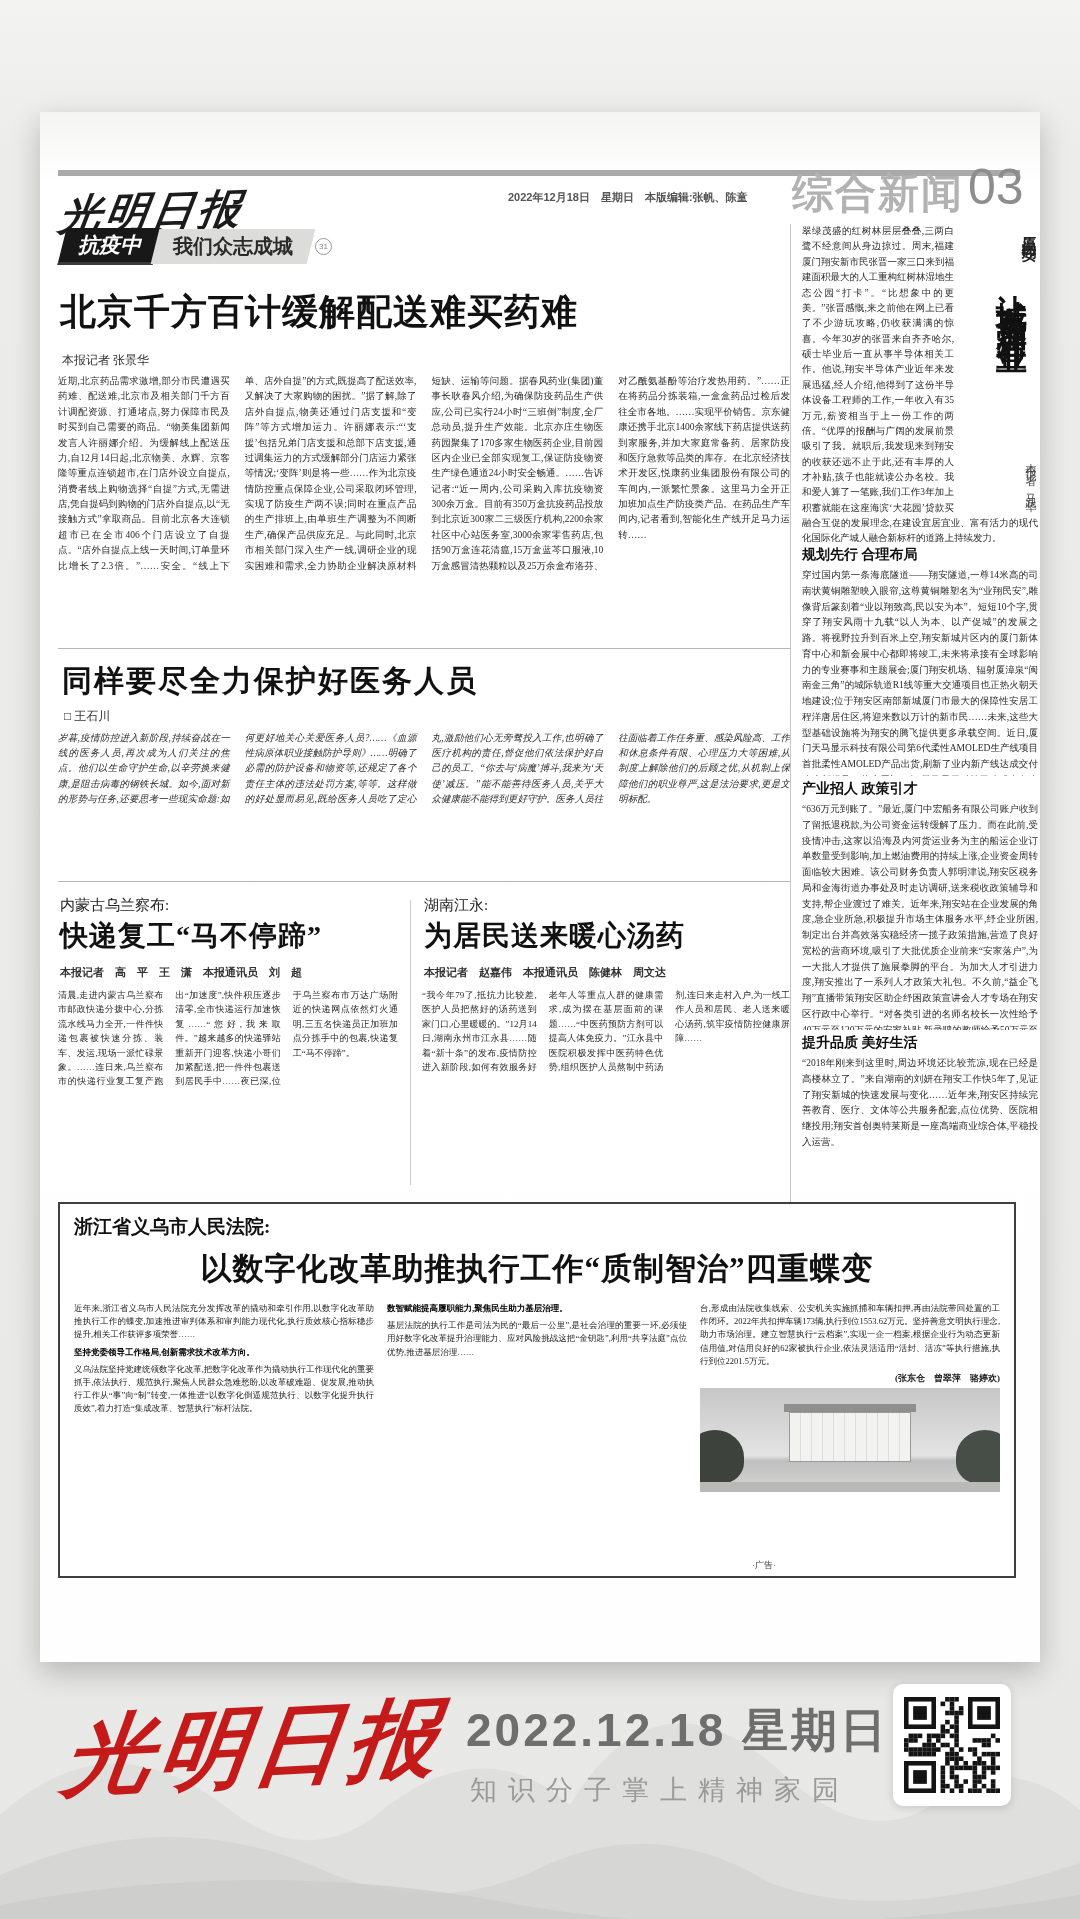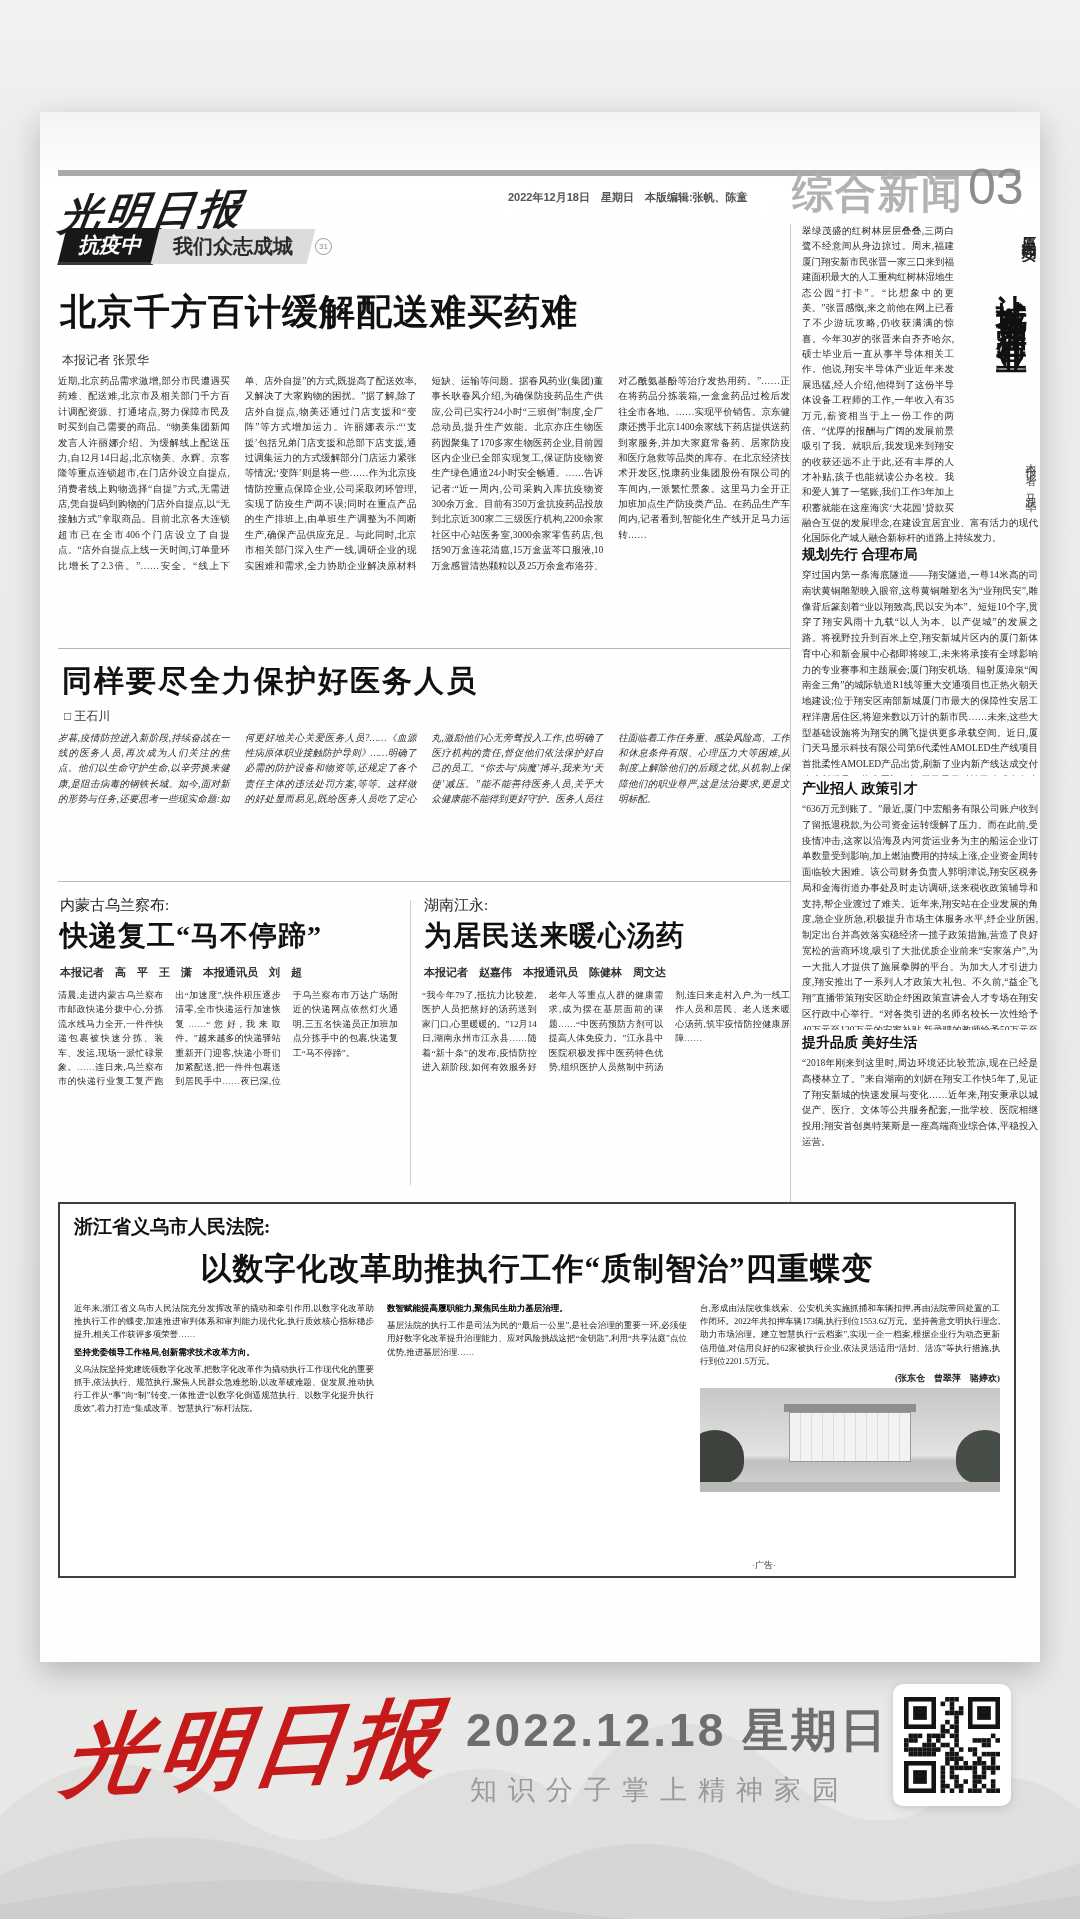--- a/index.html
+++ b/index.html
@@ -136,21 +136,21 @@
           <h2 class="xm-title">让城市更加宜居宜业</h2>
           <div class="xm-byline">本报记者　马跃华</div>
         </div>
       </div>
       <div class="xm-cont">融合互促的发展理念,在建设宜居宜业、富有活力的现代化国际化产城人融合新标杆的道路上持续发力。</div>
       <h3 class="xm-sub">规划先行 合理布局</h3>
       <div class="xm-b xm-b1">穿过国内第一条海底隧道——翔安隧道,一尊14米高的司南状黄铜雕塑映入眼帘,这尊黄铜雕塑名为“业翔民安”,雕像背后篆刻着“业以翔致高,民以安为本”。短短10个字,贯穿了翔安风雨十九载“以人为本、以产促城”的发展之路。将视野拉升到百米上空,翔安新城片区内的厦门新体育中心和新会展中心都即将竣工,未来将承接有全球影响力的专业赛事和主题展会;厦门翔安机场、辐射厦漳泉“闽南金三角”的城际轨道R1线等重大交通项目也正热火朝天地建设;位于翔安区南部新城厦门市最大的保障性安居工程洋唐居住区,将迎来数以万计的新市民……未来,这些大型基础设施将为翔安的腾飞提供更多承载空间。近日,厦门天马显示科技有限公司第6代柔性AMOLED生产线项目首批柔性AMOLED产品出货,刷新了业内新产线达成交付速度新纪录。落户厦门11年,天马显示科技已建成多条生产线,总投资超1000亿元。近年来,随着天马和中创新航等高新技术企业的增资扩产,翔安区内已经形成平板显示、半导体和集成电路、机械装备、新材料新能源等四大重点产业链群,成为厦门重要的先进制造业产业基地、全省最大的光电产业基地。其中平板显示、半导体和集成电路两大产业的产值均占据厦门市的“半壁江山”。</div>
       <h3 class="xm-sub">产业招人 政策引才</h3>
       <div class="xm-b xm-b2">“636万元到账了。”最近,厦门中宏船务有限公司账户收到了留抵退税款,为公司资金运转缓解了压力。而在此前,受疫情冲击,这家以沿海及内河货运业务为主的船运企业订单数量受到影响,加上燃油费用的持续上涨,企业资金周转面临较大困难。该公司财务负责人郭明津说,翔安区税务局和金海街道办事处及时走访调研,送来税收政策辅导和支持,帮企业渡过了难关。近年来,翔安站在企业发展的角度,急企业所急,积极提升市场主体服务水平,纾企业所困,制定出台并高效落实稳经济一揽子政策措施,营造了良好宽松的营商环境,吸引了大批优质企业前来“安家落户”,为一大批人才提供了施展拳脚的平台。为加大人才引进力度,翔安推出了一系列人才政策大礼包。不久前,“益企飞翔”直播带策翔安区助企纾困政策宣讲会人才专场在翔安区行政中心举行。“对各类引进的名师名校长一次性给予40万元至120万元的安家补贴,新录聘的教师给予50万元至70万元的购房补贴;全职引进的卫生人才最高可获得每月1万元高层次卫生人才专项津贴、一次性安家补贴100万元,柔性引进人才给予每人每日最多5000元工作补助……”翔安区委组织部人才办负责人介绍。</div>
       <h3 class="xm-sub">提升品质 美好生活</h3>
-      <div class="xm-b xm-b3">“2018年刚来到这里时,周边环境还比较荒凉,现在已经是高楼林立了。”来自湖南的刘妍在翔安工作快5年了,见证了翔安新城的快速发展与变化……近年来,翔安秉承以城促产、医疗、文体等公共服务配套,一批学校、医院相继投用;翔安首创奥特莱斯是一座高端商业综合体,平稳投入运营。</div>
+      <div class="xm-b xm-b3">“2018年刚来到这里时,周边环境还比较荒凉,现在已经是高楼林立了。”来自湖南的刘妍在翔安工作快5年了,见证了翔安新城的快速发展与变化……近年来,翔安区持续完善教育、医疗、文体等公共服务配套,点位优势、医院相继投用;翔安首创奥特莱斯是一座高端商业综合体,平稳投入运营。</div>
     </section>
 
     <section class="commentary">
       <h2 class="cm-headline">同样要尽全力保护好医务人员</h2>
       <div class="cm-byline">□ 王石川</div>
       <div class="cm-body cols">岁暮,疫情防控进入新阶段,持续奋战在一线的医务人员,再次成为人们关注的焦点。他们以生命守护生命,以辛劳换来健康,是阻击病毒的钢铁长城。如今,面对新的形势与任务,还要思考一些现实命题:如何更好地关心关爱医务人员?……《血源性病原体职业接触防护导则》……明确了必需的防护设备和物资等,还规定了各个责任主体的违法处罚方案,等等。这样做的好处显而易见,既给医务人员吃了定心丸,激励他们心无旁骛投入工作,也明确了医疗机构的责任,督促他们依法保护好自己的员工。“你去与‘病魔’搏斗,我来为‘天使’减压。”能不能善待医务人员,关乎大众健康能不能得到更好守护。医务人员往往面临着工作任务重、感染风险高、工作和休息条件有限、心理压力大等困难,从制度上解除他们的后顾之忧,从机制上保障他们的职业尊严,这是法治要求,更是文明标配。</div>
     </section>
 
     <section class="duo">
       <article class="duo-art art-left">

